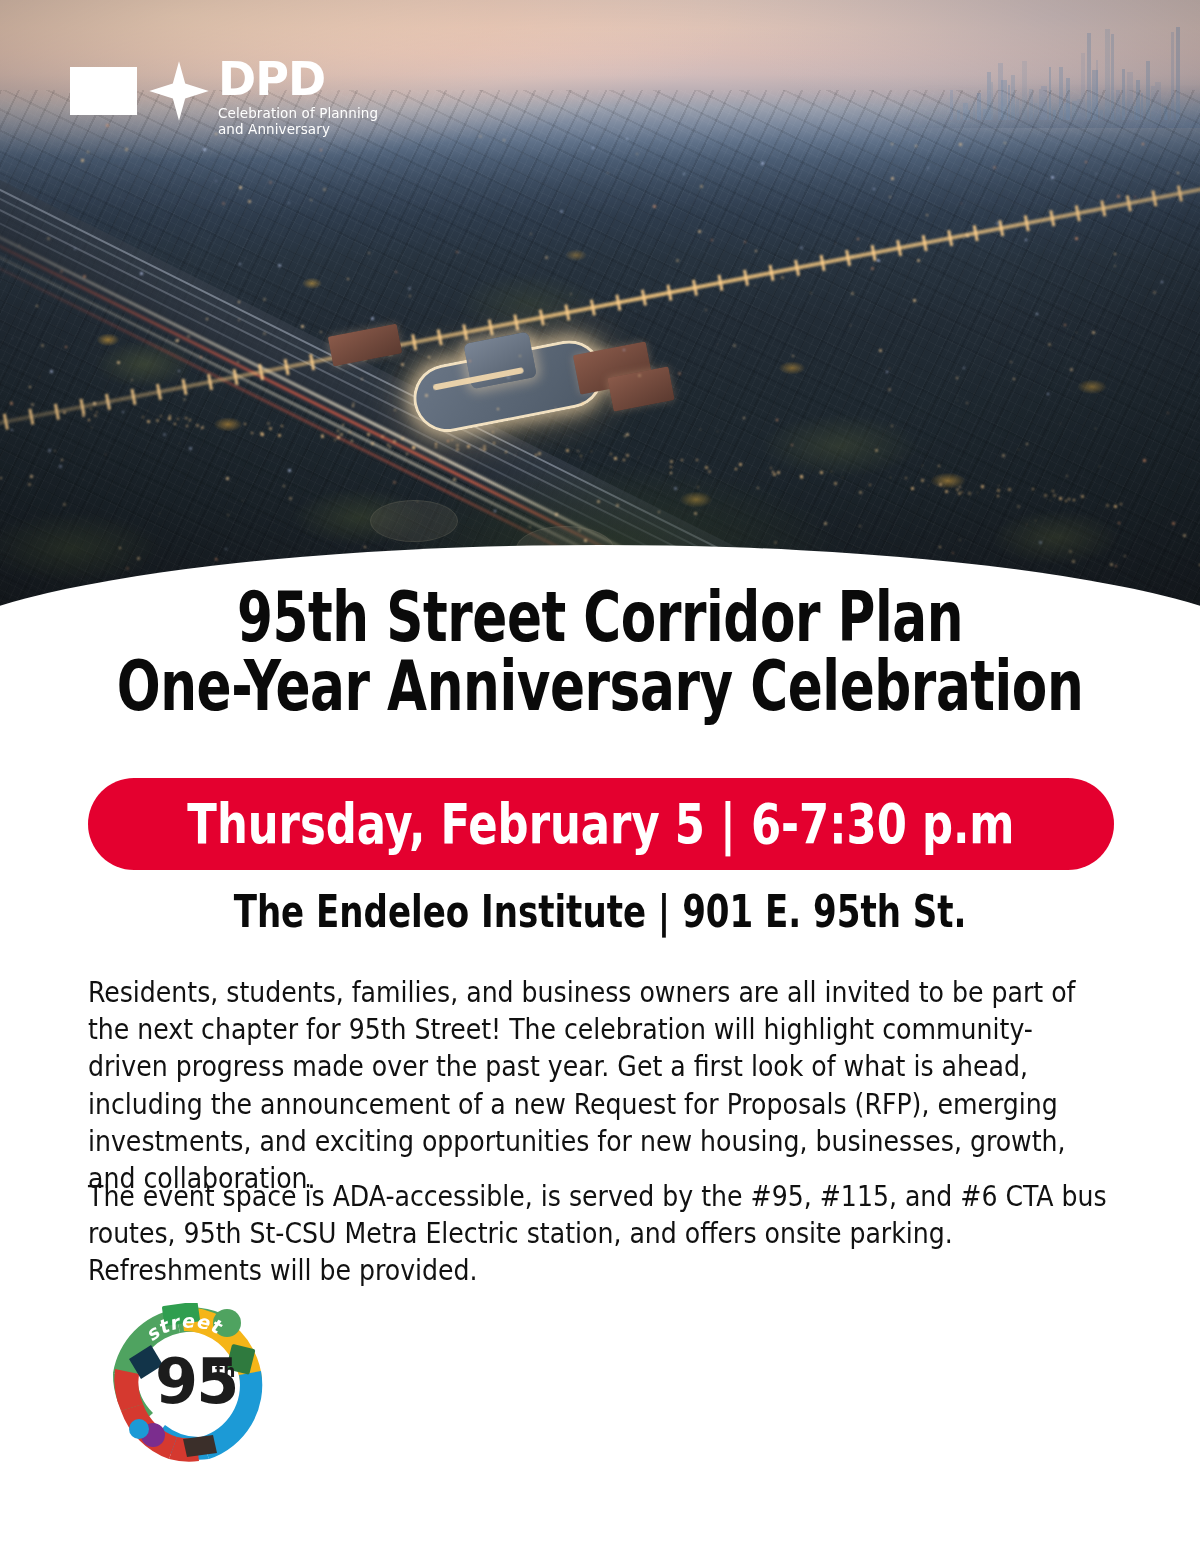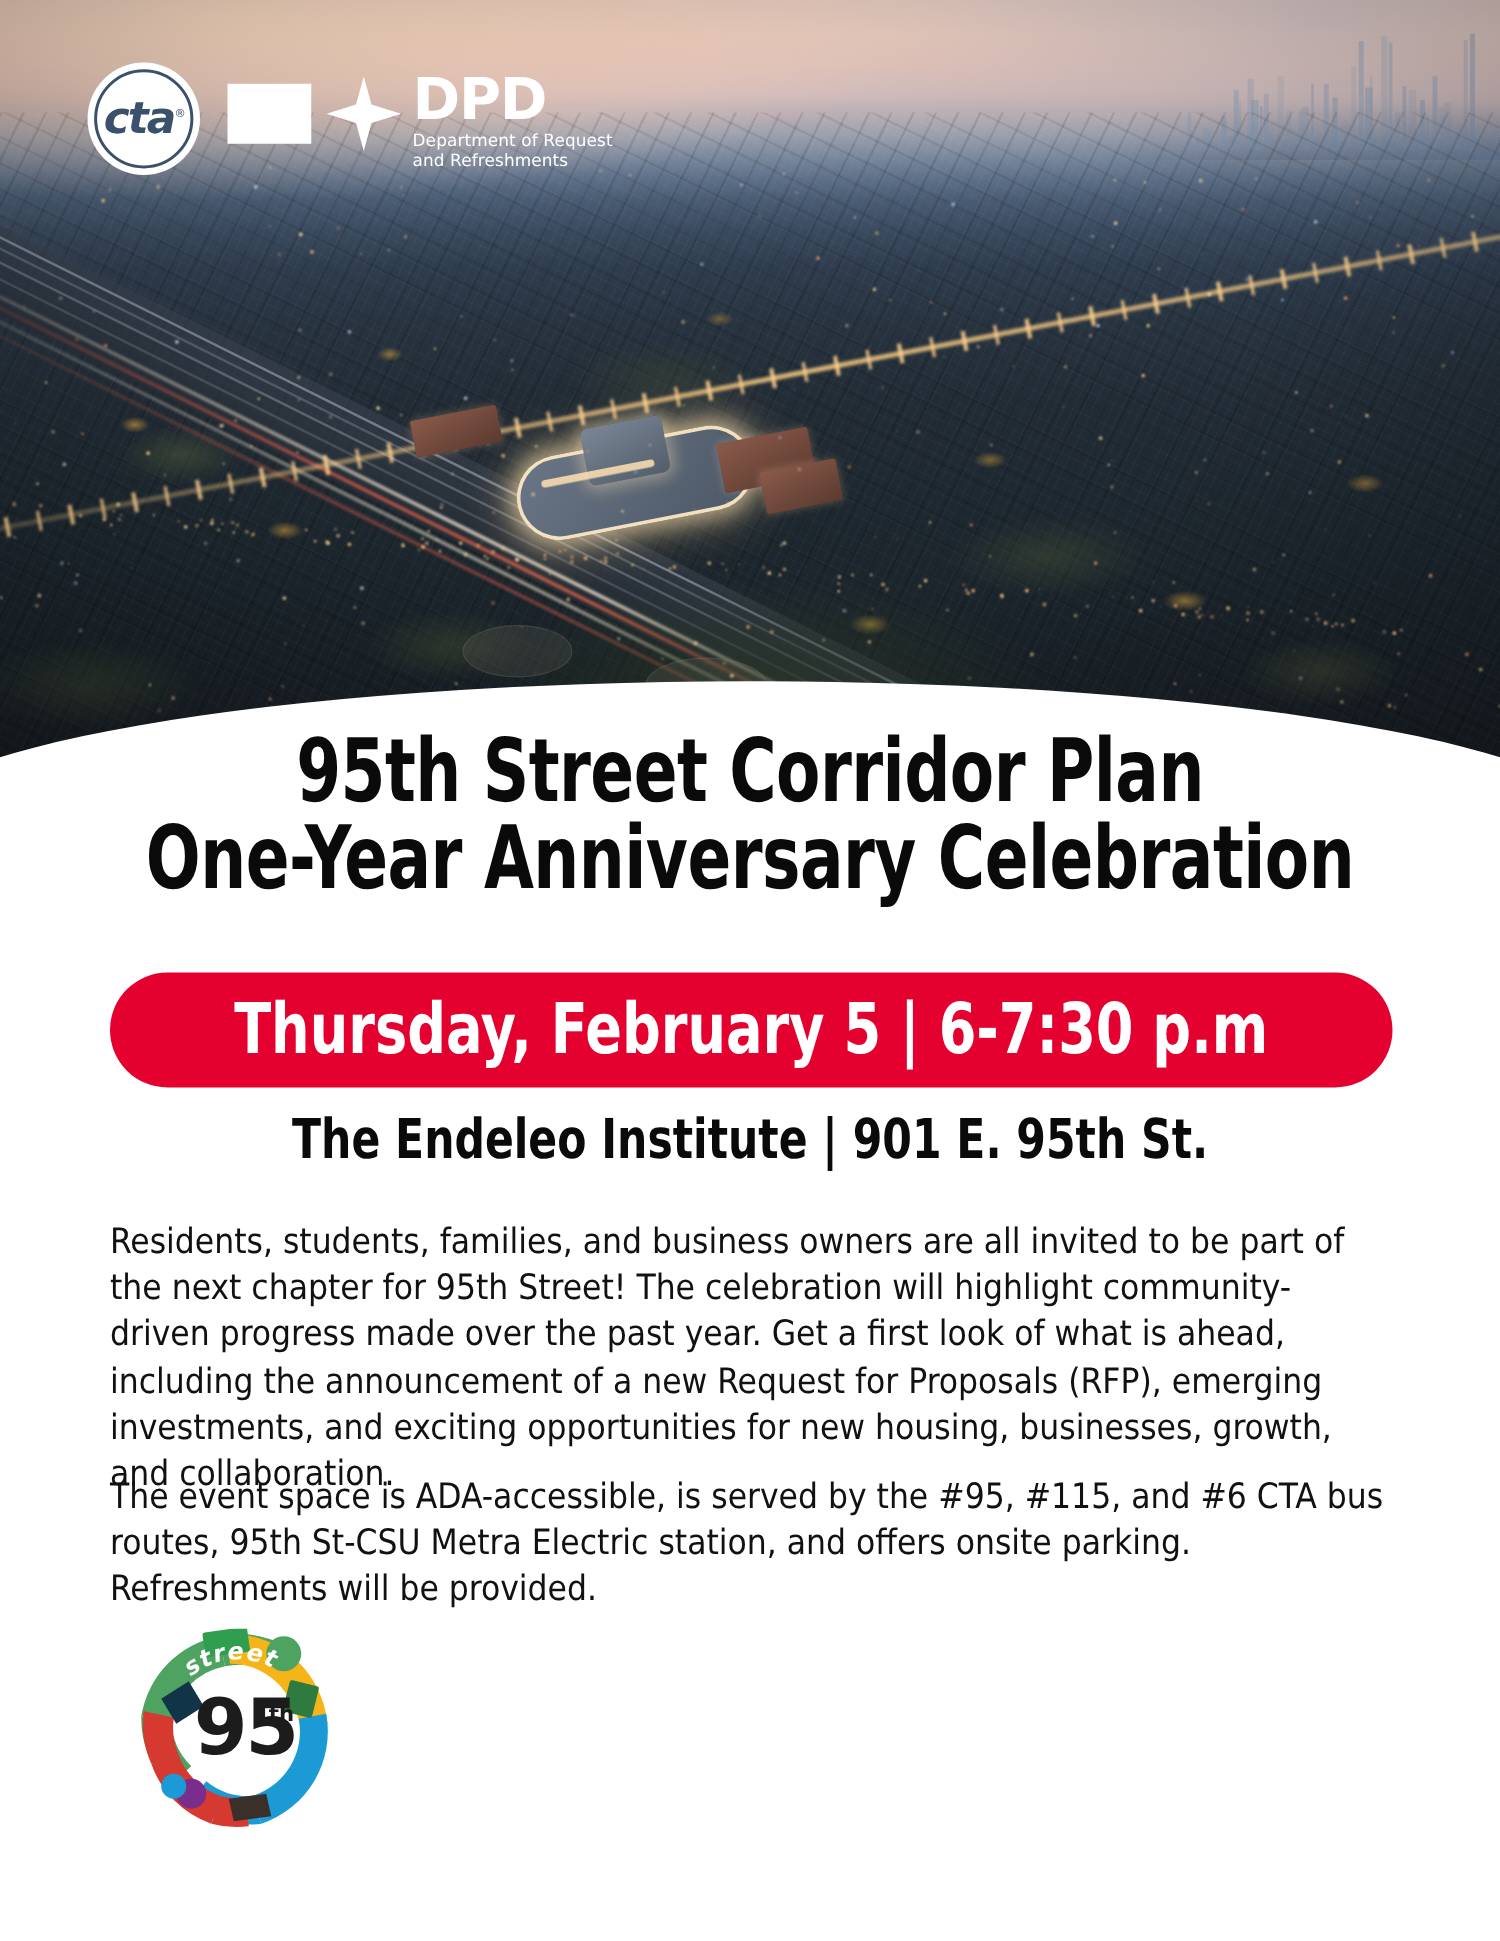--- a/index.html
+++ b/index.html
@@ -750,39 +750,32 @@
         <b style="left:1050px;top:380px;width:1.2px;height:1.2px;background:rgba(255,206,140,0.51)"></b>
         <b style="left:337px;top:310px;width:2.1px;height:2.1px;background:rgba(255,206,140,0.72)"></b>
         <b style="left:696px;top:339px;width:2.1px;height:2.1px;background:rgba(255,206,140,0.74)"></b>
       </div>
     <div class="hero-vignette"></div>
   </div>
 
   <div class="sheet"></div>
 
   <div class="logobar">
-    <div class="cta-logo">
-      <svg width="90" height="90" viewBox="0 0 90 90">
-        <circle cx="45" cy="45" r="44" fill="#ffffff"></circle>
-        <circle cx="45" cy="45" r="38.5" fill="none" stroke="#3b506b" stroke-width="2.4"></circle>
-      </svg>
-      <span class="cta-word" style="position:absolute"><span>cta</span><span class="cta-tm">®</span></span>
-    </div>
 
     <div class="dpd">
       <div class="dpd-mark">
         <div class="dpd-rect"></div>
         <svg class="dpd-star" viewBox="0 0 100 100">
           <polygon fill="#ffffff" points="50,2 60,38 98,50 60,62 50,98 40,62 2,50 40,38"></polygon>
         </svg>
       </div>
       <div class="dpd-txt">
         <div class="dpd-name">DPD</div>
-        <div class="dpd-sub">Department of Request</div>
-        <div class="dpd-sub" style="margin-top:0">and Refreshments</div>
+        <div class="dpd-sub">Celebration of Planning</div>
+        <div class="dpd-sub" style="margin-top:0">and Anniversary</div>
       </div>
     </div>
   </div>
 
   <div class="content">
 
     <div class="title">
       <span>95th Street Corridor Plan</span>
       <span class="l2">One-Year Anniversary Celebration</span>
     </div>

